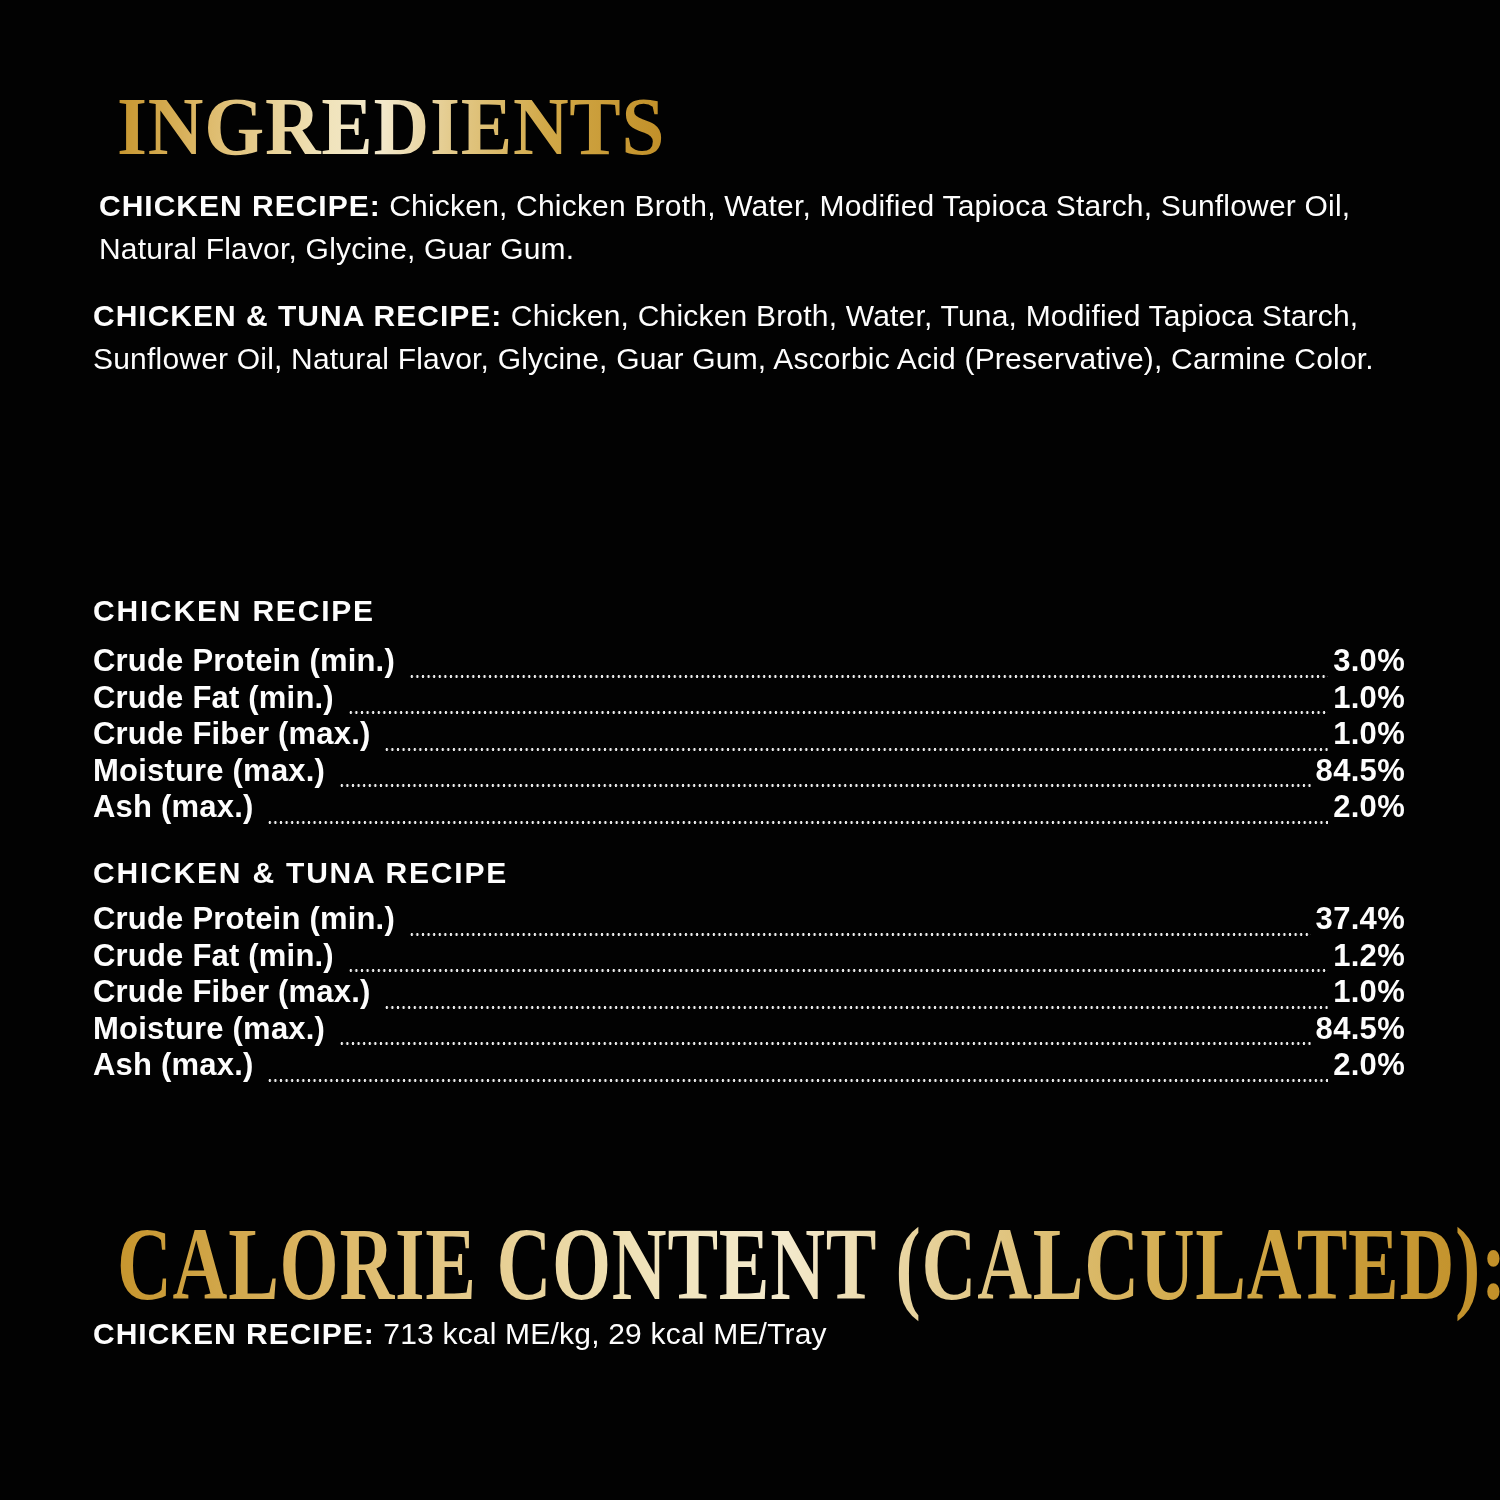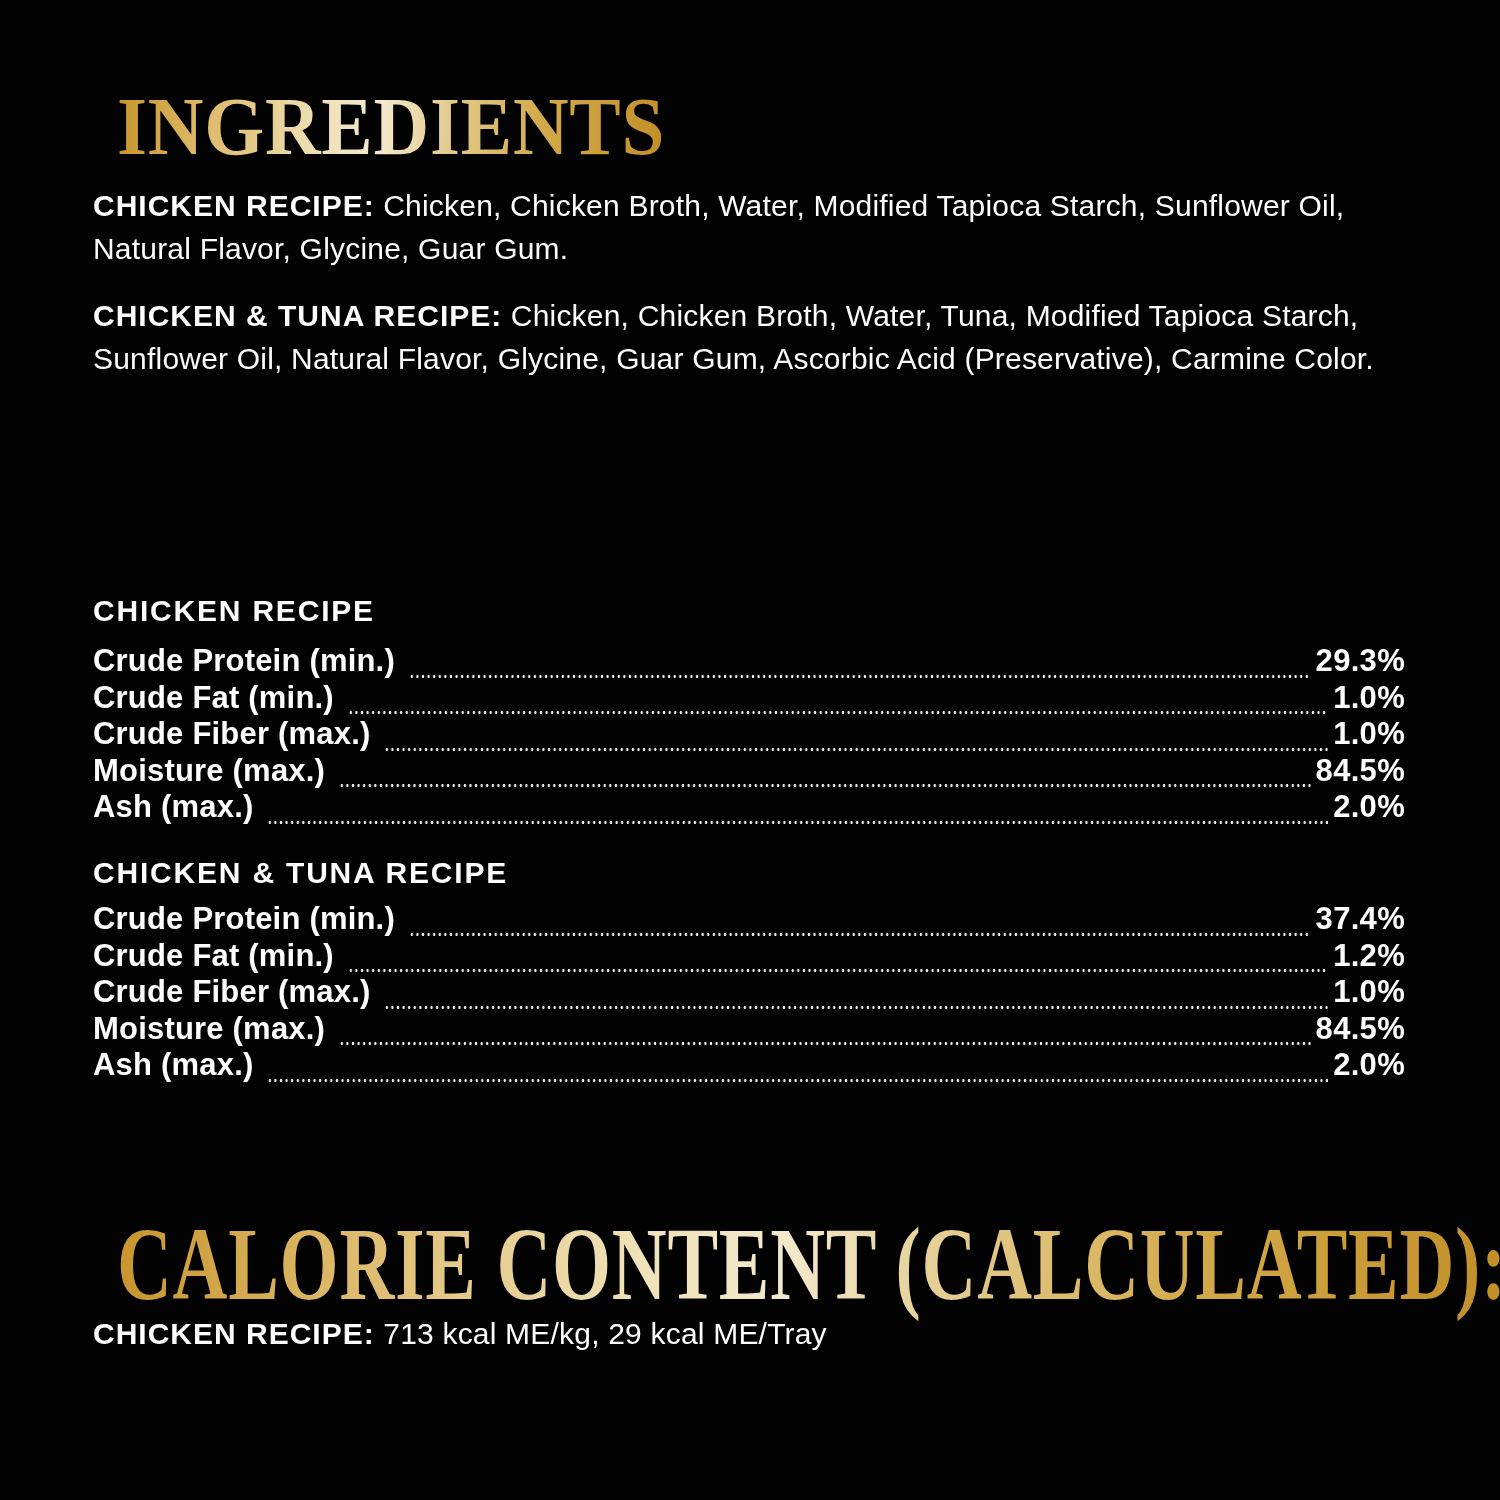--- a/index.html
+++ b/index.html
@@ -43,21 +43,21 @@
   
   .body-par {
     position: absolute;
     left: 93px;
     width: 1318px;
     margin: 0;
     font-size: 30px;
     line-height: 43px;
     letter-spacing: 0.2px;
   }
-  .p-recipe-1 { top: 184px; }
+  .p-recipe-1 { top: 184px; margin-left: 6px; }
   .p-recipe-2 { top: 294px; }
   .bold-label { font-weight: 700; letter-spacing: 1px; }
 
   .sub-heading {
     position: absolute;
     left: 93px;
     margin: 0;
     font-size: 30px;
     font-weight: 700;
     letter-spacing: 1.8px;
@@ -125,21 +125,21 @@
     <span>Chicken, Chicken Broth, Water, Tuna, Modified Tapioca Starch, Sunflower Oil, Natural Flavor, Glycine, Guar Gum, Ascorbic Acid (Preservative), Carmine Color.</span>
   </p>
 
 
   <h2 class="sub-heading sub-1">CHICKEN RECIPE</h2>
 
   <div class="analysis-table table-1">
     <div class="row">
       <span class="row-label">Crude Protein (min.)</span>
       <span class="dot-leader"></span>
-      <span class="row-value">29.3%</span>
+      <span class="row-value">3.0%</span>
     </div>
     <div class="row">
       <span class="row-label">Crude Fat (min.)</span>
       <span class="dot-leader"></span>
       <span class="row-value">1.0%</span>
     </div>
     <div class="row">
       <span class="row-label">Crude Fiber (max.)</span>
       <span class="dot-leader"></span>
       <span class="row-value">1.0%</span>

